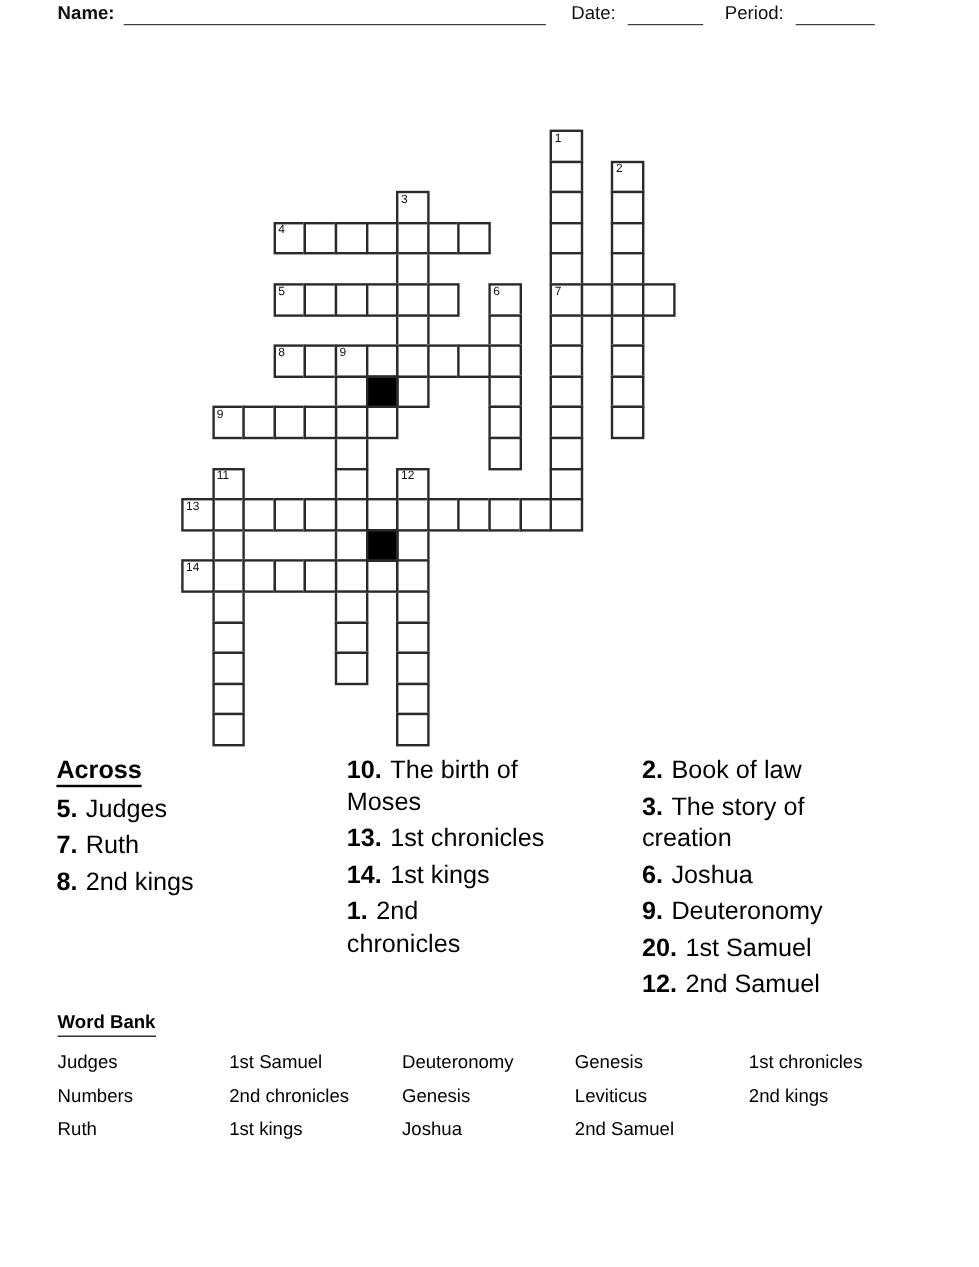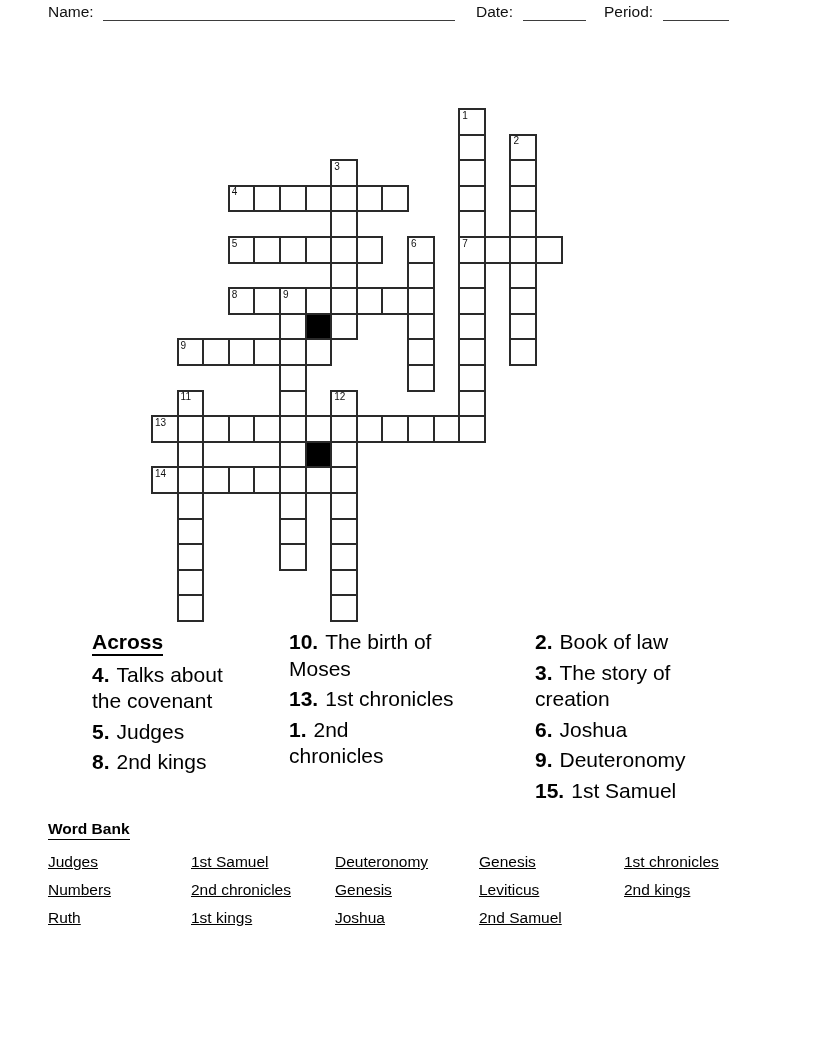--- a/index.html
+++ b/index.html
@@ -2,48 +2,48 @@
 <html><head>
 <meta charset="utf-8">
 <style>
   html,body{margin:0;padding:0;background:#fff;}
   .page{position:relative;width:816px;height:1056px;background:#ffffff;overflow:hidden;
         font-family:"Liberation Sans",sans-serif;color:#000;}
 
   
   .hdr-label{position:absolute;top:3px;font-size:15.5px;color:#111;}
   .blank-line{position:absolute;top:3px;height:17px;border-bottom:1.6px solid #3d3d3d;}
-  #name-label{left:48px;}   #name-line{left:103px;width:352px;}
+  #name-label{left:48px;font-weight:bold;}   #name-line{left:103px;width:352px;}
   #date-label{left:476px;}  #date-line{left:523px;width:63px;}
   #period-label{left:604px;}#period-line{left:663px;width:66px;}
 
   
   .title{position:absolute;top:34px;left:0;width:816px;text-align:center;
          font-size:43px;line-height:1.25;font-weight:400;color:#000;}
 
   
   .grid{position:absolute;}
   .cell{position:absolute;background:#fff;border:2px solid #2a2a2a;box-sizing:border-box;}
   .cell.black{background:#000;}
   .cnum{position:absolute;top:0.5px;left:2px;font-size:10px;line-height:1.05;color:#111;
         font-family:"Liberation Sans",sans-serif;}
 
   
   .clue-col{position:absolute;top:629px;font-size:21px;line-height:26.5px;color:#000;}
-  #clue-col-1{left:47px;width:186px;margin-left:45px;}
+  #clue-col-1{left:47px;width:186px;}
   #clue-col-2{left:289px;width:212px;}
   #clue-col-3{left:535px;width:240px;}
   .clue-heading{font-weight:bold;margin-bottom:6px;}
   .clue-heading span{border-bottom:2.5px solid #000;padding-bottom:1px;}
   .clue{margin-bottom:4px;}
   .clue .cluenum{font-weight:bold;margin-right:7px;}
   .clue .cluetxt{white-space:pre-line;}
 
   
-  .wordbank{position:absolute;left:48px;top:820px;width:740px;text-decoration:underline;}
+  .wordbank{position:absolute;left:48px;top:844px;width:740px;}
   .wb-heading{font-size:15.5px;font-weight:bold;display:inline-block;
               border-bottom:1.8px solid #000;padding-bottom:1px;}
   .wb-grid{margin-top:11px;display:grid;grid-template-columns:143px 144px 144px 145px auto;
            font-size:15.5px;line-height:21px;row-gap:7px;color:#000;}
 </style>
 </head>
 <body>
 
 <div class="page">
 
@@ -184,41 +184,42 @@
       <div class="cell" style="left: 51.2px; top: 358.4px; width: 27.6px; height: 27.6px;"></div>
       <div class="cell" style="left: 76.8px; top: 358.4px; width: 27.6px; height: 27.6px;"></div>
       <div class="cell" style="left: 102.4px; top: 358.4px; width: 27.6px; height: 27.6px;"></div>
       <div class="cell" style="left: 153.6px; top: 358.4px; width: 27.6px; height: 27.6px;"></div>
       <div class="cell black" style="left: 153.6px; top: 204.8px; width: 27.6px; height: 27.6px;"></div>
       <div class="cell black" style="left: 153.6px; top: 332.8px; width: 27.6px; height: 27.6px;"></div>
     </div>
 
   <div class="clue-col" id="clue-col-1">
     <div class="clue-heading"><span>Across</span></div>
-    <div class="clue"><span class="cluenum">4.</span><span class="cluetxt">Talks about
-the covenant</span></div>
     <div class="clue"><span class="cluenum">5.</span><span class="cluetxt">Judges</span></div>
+    <div class="clue"><span class="cluenum">7.</span><span class="cluetxt">Ruth</span></div>
     <div class="clue"><span class="cluenum">8.</span><span class="cluetxt">2nd kings</span></div>
   </div>
 
   <div class="clue-col" id="clue-col-2">
     <div class="clue"><span class="cluenum">10.</span><span class="cluetxt">The birth of
 Moses</span></div>
     <div class="clue"><span class="cluenum">13.</span><span class="cluetxt">1st chronicles</span></div>
+    <div class="clue"><span class="cluenum">14.</span><span class="cluetxt">1st kings</span></div>
     <div class="clue"><span class="cluenum">1.</span><span class="cluetxt">2nd
 chronicles</span></div>
   </div>
 
   <div class="clue-col" id="clue-col-3">
     <div class="clue"><span class="cluenum">2.</span><span class="cluetxt">Book of law</span></div>
     <div class="clue"><span class="cluenum">3.</span><span class="cluetxt">The story of
 creation</span></div>
     <div class="clue"><span class="cluenum">6.</span><span class="cluetxt">Joshua</span></div>
     <div class="clue"><span class="cluenum">9.</span><span class="cluetxt">Deuteronomy</span></div>
-    <div class="clue"><span class="cluenum">15.</span><span class="cluetxt">1st Samuel</span></div>
+    <div class="clue"><span class="cluenum">20.</span><span class="cluetxt">1st Samuel</span></div>
+    <div class="clue"><span class="cluenum">12.</span><span class="cluetxt">2nd Samuel</span></div>
   </div>
 
   <div class="wordbank">
     <div class="wb-heading">Word Bank</div>
     <div class="wb-grid">
       <span>Judges</span>
       <span>1st Samuel</span>
       <span>Deuteronomy</span>
       <span>Genesis</span>
       <span>1st chronicles</span>

